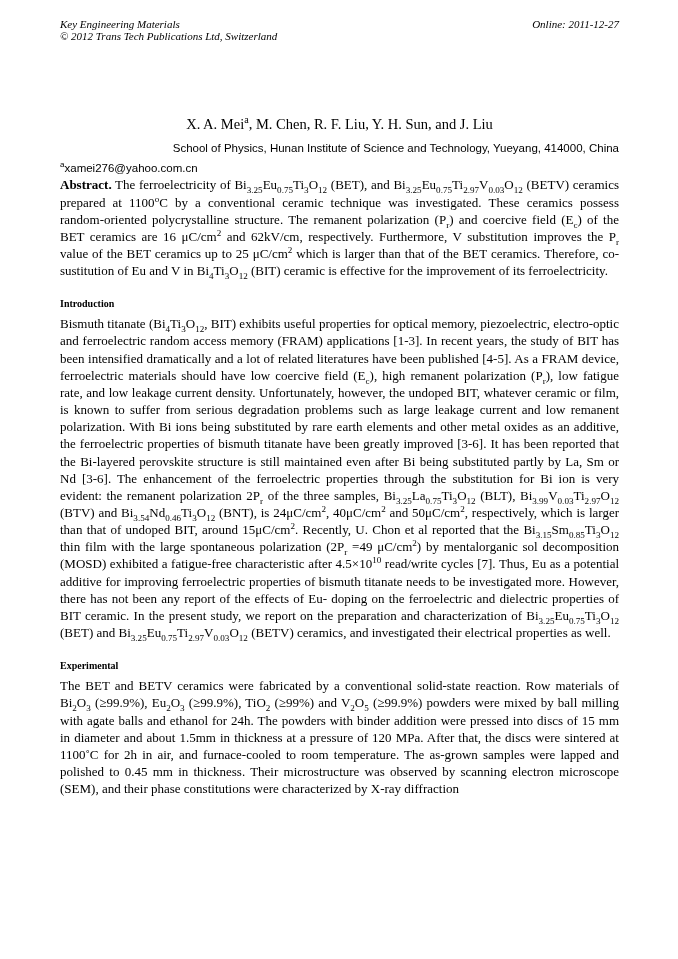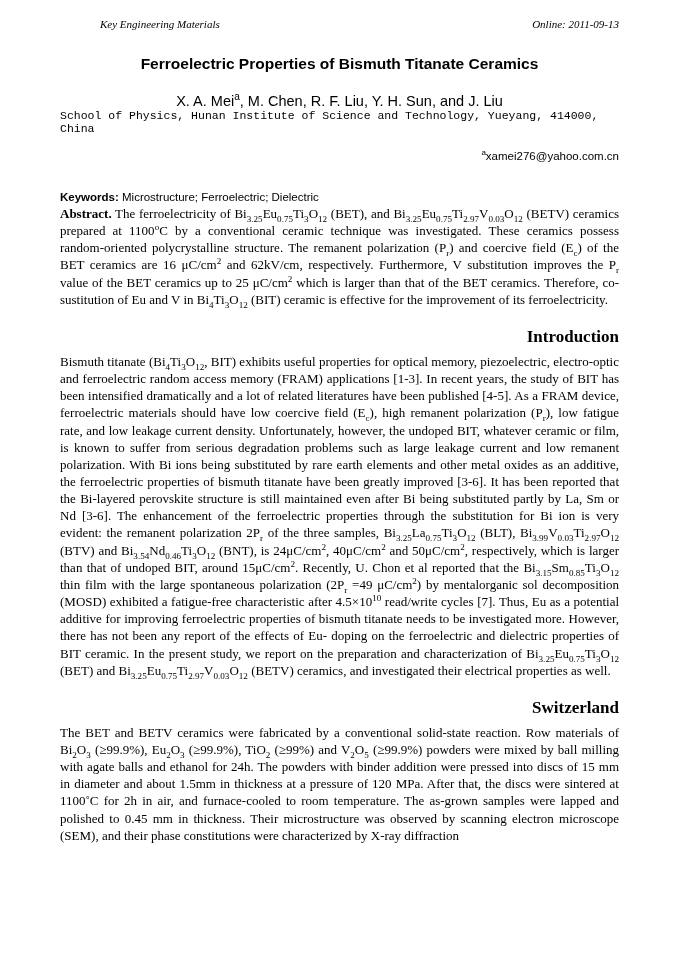--- a/index.html
+++ b/index.html
@@ -14,102 +14,98 @@
     font-family: "Liberation Serif", serif;
     overflow: hidden;
   }
   .header {
     display: flex;
     justify-content: space-between;
     align-items: flex-start;
     font-style: italic;
     font-size: 11px;
     line-height: 1.13;
-    margin-left: 40px;
   }
   .header-left div { white-space: nowrap; }
   .header-right { white-space: nowrap; }
   .title {
     margin: 24px 0 0 0;
     text-align: center;
     font-family: "Liberation Sans", sans-serif;
     font-weight: bold;
     font-size: 15.5px;
     line-height: 1.26;
   }
   .authors {
-    margin-top: 19px;
+    margin-top: 30px;
     text-align: center;
-    font-family: Liberation Sans, sans-serif;
+    font-family: Liberation Serif, serif;
     font-size: 14.5px;
   }
   .affiliation {
-    text-align: left;
-    font-family: Liberation Mono, monospace;
+    margin-top: 9px;
+    text-align: right;
+    font-family: Liberation Sans, sans-serif;
     font-size: 11.5px;
   }
   .email {
-    margin-top: 15px;
-    text-align: right;
+    margin-top: 8px;
+    text-align: left;
     font-family: "Liberation Sans", sans-serif;
     font-size: 11.5px;
   }
   .keywords {
     margin-top: 29px;
     font-family: "Liberation Sans", sans-serif;
     font-size: 11.5px;
   }
   .kw-label { font-weight: bold; }
   .body-par {
     margin: 6px 0 0 0;
     text-align: justify;
     font-size: 13px;
     line-height: 1.32;
   }
   .abstract { margin-top: 2px; }
   .par-label { font-weight: bold; }
   .sec-heading {
     margin: 19px 0 0 0;
-    font-size: 17px;
+    font-size: 10px;
     font-weight: bold;
-    text-align: right;
   }
   sup, sub { font-size: 70%; line-height: 0; }
 </style>
 </head>
 <body>
 
 <div class="page">
 
   <div class="header">
     <div class="header-left">
       <div>Key Engineering Materials</div>
+      <div>© 2012 Trans Tech Publications Ltd, Switzerland</div>
     </div>
-    <div class="header-right">Online: 2011-09-13</div>
+    <div class="header-right">Online: 2011-12-27</div>
   </div>
 
   <h1 class="title">
-    <span>Ferroelectric Properties of Bismuth Titanate Ceramics</span><br>
+    <br>
   </h1>
 
   <div class="authors">X. A. Mei<sup>a</sup>, M. Chen, R. F. Liu, Y. H. Sun, and J. Liu</div>
 
   <div class="affiliation">School of Physics, Hunan Institute of Science and Technology, Yueyang, 414000, China</div>
 
   <div class="email"><sup>a</sup>xamei276@yahoo.com.cn</div>
 
-  <div class="keywords">
-    <span class="kw-label">Keywords:</span>
-    <span>Microstructure; Ferroelectric; Dielectric</span>
-  </div>
 
   <p class="body-par abstract">
     <span class="par-label">Abstract.</span>
     <span>The ferroelectricity of Bi<sub>3.25</sub>Eu<sub>0.75</sub>Ti<sub>3</sub>O<sub>12</sub> (BET), and Bi<sub>3.25</sub>Eu<sub>0.75</sub>Ti<sub>2.97</sub>V<sub>0.03</sub>O<sub>12</sub> (BETV) ceramics prepared at 1100<sup>o</sup>C by a conventional ceramic technique was investigated. These ceramics possess random-oriented polycrystalline structure. The remanent polarization (P<sub>r</sub>) and coercive field (E<sub>c</sub>) of the BET ceramics are 16 μC/cm<sup>2</sup> and 62kV/cm, respectively. Furthermore, V substitution improves the P<sub>r</sub> value of the BET ceramics up to 25 μC/cm<sup>2</sup> which is larger than that of the BET ceramics. Therefore, co-sustitution of Eu and V in Bi<sub>4</sub>Ti<sub>3</sub>O<sub>12</sub> (BIT) ceramic is effective for the improvement of its ferroelectricity.</span>
   </p>
 
   <h2 class="sec-heading">Introduction</h2>
   <p class="body-par">Bismuth titanate (Bi<sub>4</sub>Ti<sub>3</sub>O<sub>12</sub>, BIT) exhibits useful properties for optical memory, piezoelectric, electro-optic and ferroelectric random access memory (FRAM) applications [1-3]. In recent years, the study of BIT has been intensified dramatically and a lot of related literatures have been published [4-5]. As a FRAM device, ferroelectric materials should have low coercive field (E<sub>c</sub>), high remanent polarization (P<sub>r</sub>), low fatigue rate, and low leakage current density. Unfortunately, however, the undoped BIT, whatever ceramic or film, is known to suffer from serious degradation problems such as large leakage current and low remanent polarization. With Bi ions being substituted by rare earth elements and other metal oxides as an additive, the ferroelectric properties of bismuth titanate have been greatly improved [3-6]. It has been reported that the Bi-layered perovskite structure is still maintained even after Bi being substituted partly by La, Sm or Nd [3-6]. The enhancement of the ferroelectric properties through the substitution for Bi ion is very evident: the remanent polarization 2P<sub>r</sub> of the three samples, Bi<sub>3.25</sub>La<sub>0.75</sub>Ti<sub>3</sub>O<sub>12</sub> (BLT), Bi<sub>3.99</sub>V<sub>0.03</sub>Ti<sub>2.97</sub>O<sub>12</sub> (BTV) and Bi<sub>3.54</sub>Nd<sub>0.46</sub>Ti<sub>3</sub>O<sub>12</sub> (BNT), is 24μC/cm<sup>2</sup>, 40μC/cm<sup>2</sup> and 50μC/cm<sup>2</sup>, respectively, which is larger than that of undoped BIT, around 15μC/cm<sup>2</sup>. Recently, U. Chon et al reported that the Bi<sub>3.15</sub>Sm<sub>0.85</sub>Ti<sub>3</sub>O<sub>12</sub> thin film with the large spontaneous polarization (2P<sub>r</sub> =49 μC/cm<sup>2</sup>) by mentalorganic sol decomposition (MOSD) exhibited a fatigue-free characteristic after 4.5×10<sup>10</sup> read/write cycles [7]. Thus, Eu as a potential additive for improving ferroelectric properties of bismuth titanate needs to be investigated more. However, there has not been any report of the effects of Eu- doping on the ferroelectric and dielectric properties of BIT ceramic. In the present study, we report on the preparation and characterization of Bi<sub>3.25</sub>Eu<sub>0.75</sub>Ti<sub>3</sub>O<sub>12</sub> (BET) and Bi<sub>3.25</sub>Eu<sub>0.75</sub>Ti<sub>2.97</sub>V<sub>0.03</sub>O<sub>12</sub> (BETV) ceramics, and investigated their electrical properties as well.</p>
 
-  <h2 class="sec-heading">Switzerland</h2>
+  <h2 class="sec-heading">Experimental</h2>
   <p class="body-par">The BET and BETV ceramics were fabricated by a conventional solid-state reaction. Row materials of Bi<sub>2</sub>O<sub>3</sub> (≥99.9%), Eu<sub>2</sub>O<sub>3</sub> (≥99.9%), TiO<sub>2</sub> (≥99%) and V<sub>2</sub>O<sub>5</sub> (≥99.9%) powders were mixed by ball milling with agate balls and ethanol for 24h. The powders with binder addition were pressed into discs of 15 mm in diameter and about 1.5mm in thickness at a pressure of 120 MPa. After that, the discs were sintered at 1100˚C for 2h in air, and furnace-cooled to room temperature. The as-grown samples were lapped and polished to 0.45 mm in thickness. Their microstructure was observed by scanning electron microscope (SEM), and their phase constitutions were characterized by X-ray diffraction</p>
 
 </div>
 
 </body></html>

